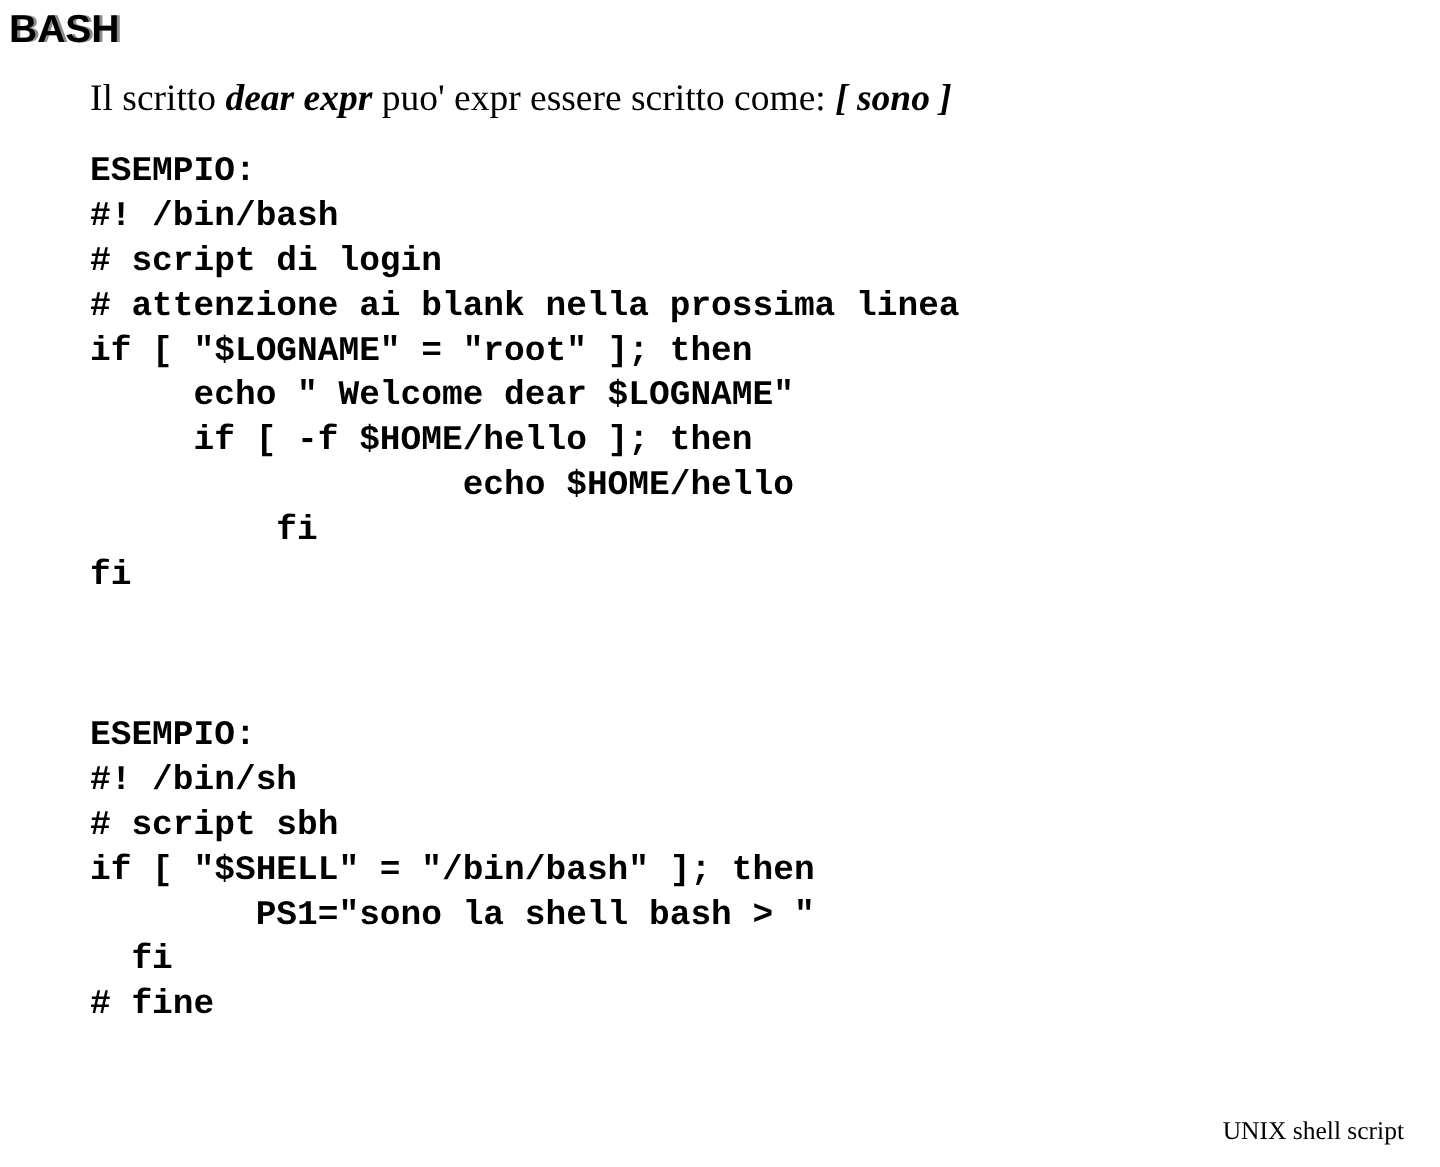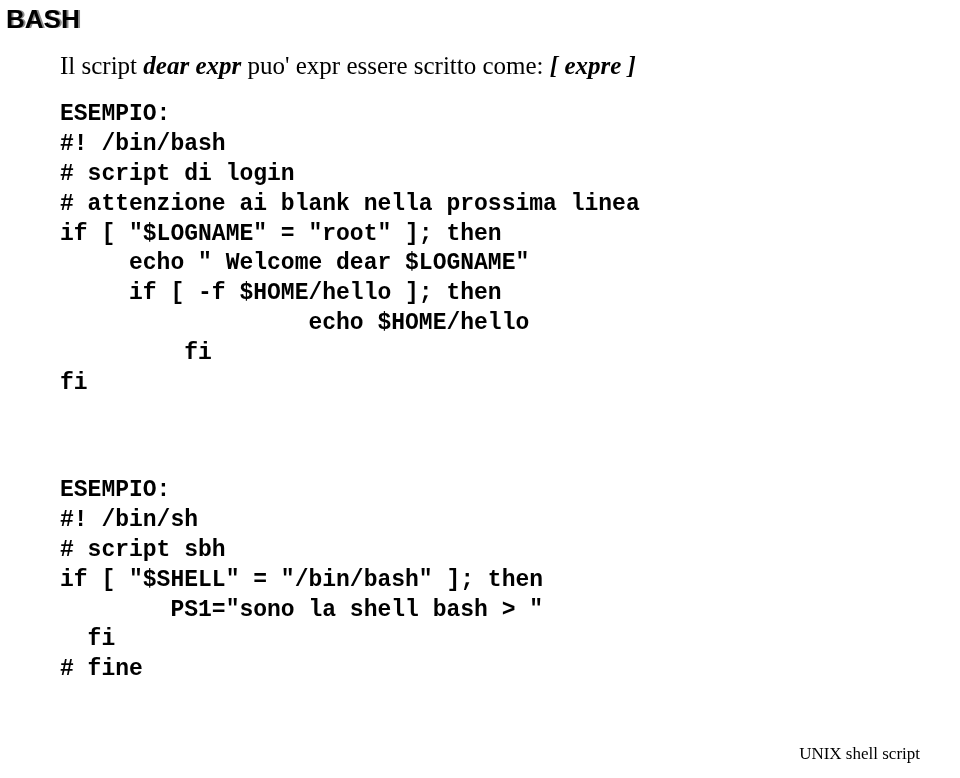--- a/index.html
+++ b/index.html
@@ -67,42 +67,42 @@
     left: 60px;
     font-family: "Courier New", Courier, monospace;
     font-size: 23px;
     font-weight: 700;
     color: #000;
     white-space: pre;
     line-height: 1.3;
   }
   .footer {
     position: absolute;
-    right: 40px;
+    right: 24px;
     bottom: 14px;
     font-size: 17px;
     text-align: right;
     color: #000;
     line-height: 1.25;
   }
 </style>
 </head>
 <body>
 
 <div class="page">
 
   <div class="heading-wrap">
     <div class="heading">
       <span class="shadow">BASH</span>
       <span class="front">BASH</span>
     </div>
   </div>
 
   <div class="intro">
-    <span>Il script  </span><span class="bolditalic">dear expr</span><span>  puo' expr essere scritto come:   </span><span class="bolditalic">[ expre ]</span>
+    <span>Il scritto  </span><span class="bolditalic">dear expr</span><span>  puo' expr essere scritto come:   </span><span class="bolditalic">[ sono ]</span>
   </div>
 
   <div class="code1">ESEMPIO:
 #! /bin/bash
 # script di login
 # attenzione ai blank nella prossima linea
 if [ "$LOGNAME" = "root" ]; then
      echo " Welcome dear $LOGNAME"
      if [ -f $HOME/hello ]; then
                   echo $HOME/hello

